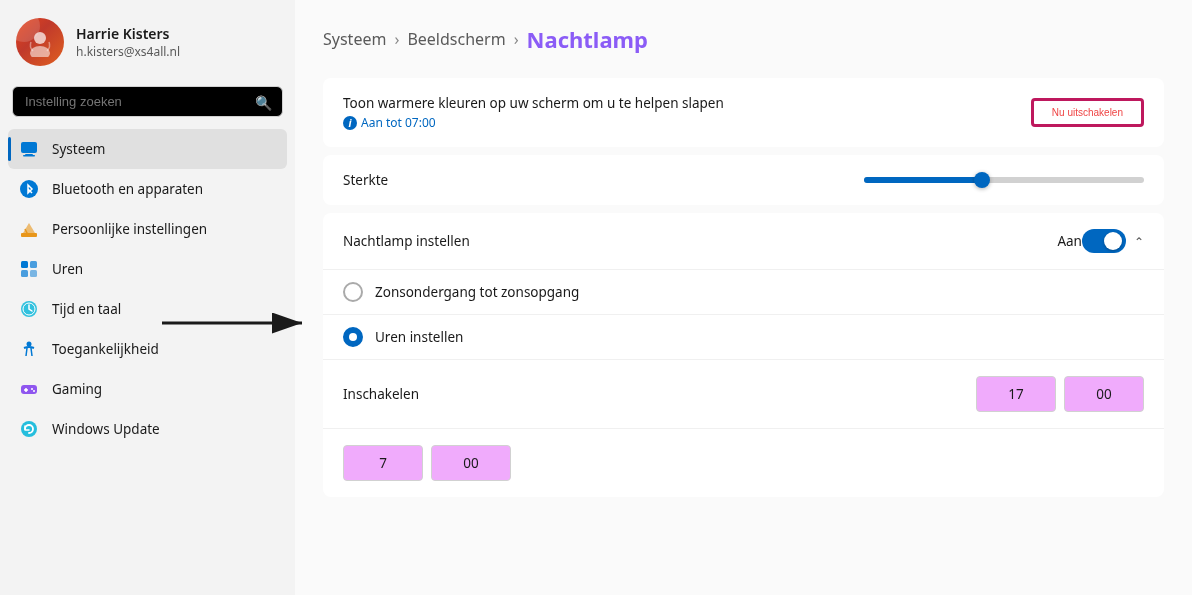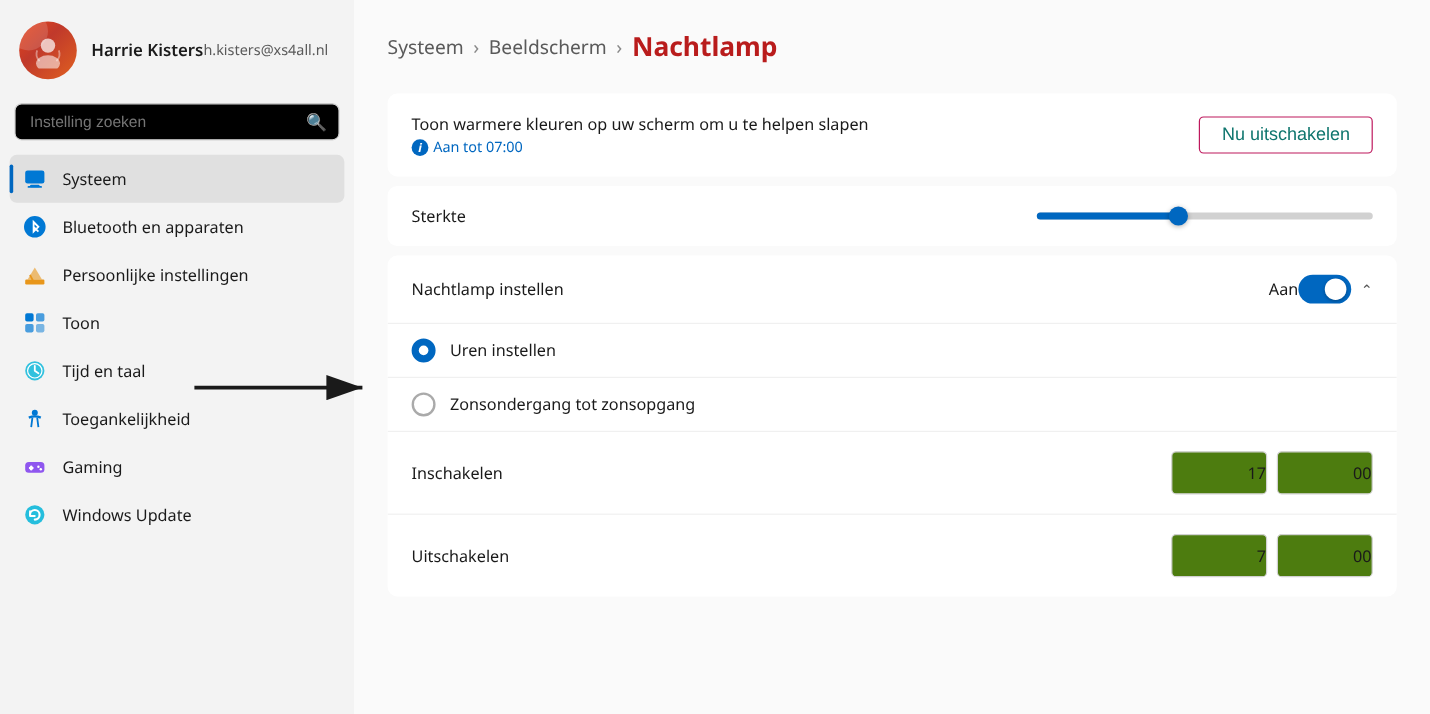--- a/index.html
+++ b/index.html
@@ -57,21 +57,21 @@
       left: -8px;
     }
 
     .user-avatar svg {
       width: 30px;
       height: 30px;
     }
 
     .user-info {
       display: flex;
-      flex-direction: row;
+      flex-direction: column;
     }
 
     .user-name {
       font-size: 14px;
       font-weight: 600;
       color: #1a1a1a;
     }
 
     .user-email {
       font-size: 12px;
@@ -158,21 +158,21 @@
       display: flex;
       align-items: center;
       gap: 8px;
       margin-bottom: 24px;
       font-size: 16px;
       color: #5a5a5a;
     }
 
     .breadcrumb .current {
       font-weight: 700;
-      color: #b91c1c;
+      color: #8b5cf6;
       font-size: 22px;
     }
 
     .breadcrumb .sep {
       font-size: 16px;
       color: #888;
     }
 
     .breadcrumb .crumb {
       font-size: 16px;
@@ -223,26 +223,26 @@
       display: flex;
       align-items: center;
       justify-content: center;
       font-style: italic;
       font-weight: bold;
       flex-shrink: 0;
     }
 
     .btn-uitschakelen {
       padding: 6px 18px;
-      border: 1px solid #be185d;
+      border: 3px solid #be185d;
       border-radius: 4px;
       background: white;
-      font-size: 15px;
+      font-size: 10px;
       cursor: pointer;
-      color: #0f766e;
+      color: #ef4444;
     }
 
     
     .slider-container {
       display: flex;
       align-items: center;
       gap: 0;
       width: 280px;
     }
 
@@ -356,25 +356,25 @@
     
     .time-fields {
       display: flex;
       align-items: center;
       gap: 8px;
     }
 
     .time-box {
       width: 80px;
       padding: 8px 0;
-      text-align: right;
+      text-align: center;
       border: 1px solid #d1d1d1;
       border-radius: 4px;
       font-size: 13.5px;
-      background: #4d7c0f;
+      background: #f0abfc;
       color: #1a1a1a;
     }
 
     .arrow-svg {
       position: absolute;
       left: 152px;
       top: 298px;
       pointer-events: none;
     }
 
@@ -441,21 +441,21 @@
     </li>
     <li class="nav-item">
       <span class="nav-icon">
         <svg width="20" height="20" viewBox="0 0 20 20" fill="none">
           <rect x="2" y="2" width="7" height="7" rx="1.5" fill="#0078d4"></rect>
           <rect x="11" y="2" width="7" height="7" rx="1.5" fill="#0078d4" opacity="0.7"></rect>
           <rect x="2" y="11" width="7" height="7" rx="1.5" fill="#0078d4" opacity="0.7"></rect>
           <rect x="11" y="11" width="7" height="7" rx="1.5" fill="#0078d4" opacity="0.5"></rect>
         </svg>
       </span>
-      <span>Toon</span>
+      <span>Uren</span>
     </li>
     <li class="nav-item">
       <span class="nav-icon">
         <svg width="20" height="20" viewBox="0 0 20 20" fill="none">
           <circle cx="10" cy="10" r="8" fill="#00b4d8" opacity="0.8"></circle>
           <circle cx="10" cy="10" r="6" stroke="white" stroke-width="1" fill="none"></circle>
           <path d="M10 6v4l3 2" stroke="white" stroke-width="1.5" stroke-linecap="round"></path>
         </svg>
       </span>
       <span>Tijd en taal</span>
@@ -544,38 +544,37 @@
     <div class="card-row">
       <div class="row-label">Nachtlamp instellen</div>
       <div class="toggle-wrapper">
         <span class="toggle-label-text">Aan</span>
         <div class="toggle"></div>
         <span class="chevron-up">⌃</span>
       </div>
     </div>
 
     <div class="card-row radio-row">
+      <div class="radio-circle"></div>
+      <span class="radio-text">Zonsondergang tot zonsopgang</span>
+    </div>
+
+    <div class="card-row radio-row">
       <div class="radio-circle selected"></div>
       <span class="radio-text">Uren instellen</span>
-    </div>
-
-    <div class="card-row radio-row">
-      <div class="radio-circle"></div>
-      <span class="radio-text">Zonsondergang tot zonsopgang</span>
     </div>
 
     <div class="card-row">
       <div class="row-label">Inschakelen</div>
       <div class="time-fields">
         <div class="time-box">17</div>
         <div class="time-box">00</div>
       </div>
     </div>
 
     <div class="card-row">
-      <div class="row-label">Uitschakelen</div>
       <div class="time-fields">
         <div class="time-box">7</div>
         <div class="time-box">00</div>
       </div>
     </div>
   </div>
 </div>
 
 </body></html>

